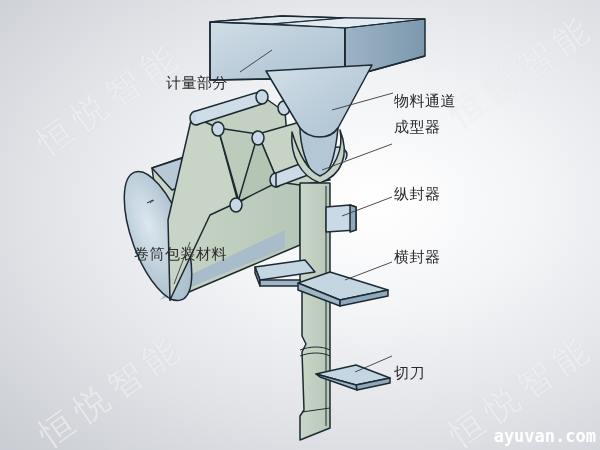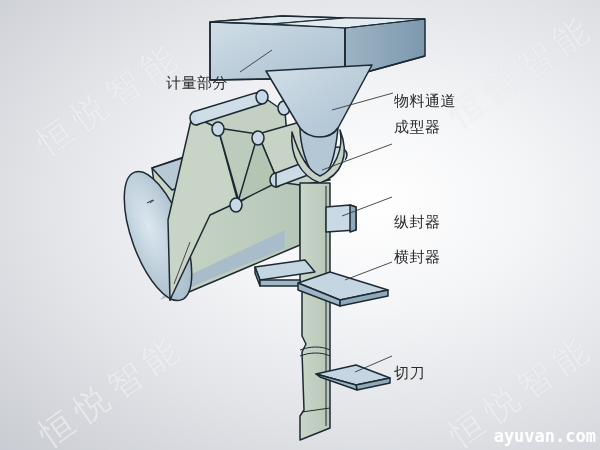--- a/index.html
+++ b/index.html
@@ -143,18 +143,19 @@
         <line x1="355" y1="372" x2="392" y2="356"></line>
         <line x1="190" y1="242" x2="174" y2="284"></line>
         <line x1="150" y1="203" x2="154" y2="200"></line>
       </g>
     </g>
   </svg>
 
   <div class="lbl" style="left:166px; top:74px;">计量部分</div>
   <div class="lbl" style="left:394px; top:92px;">物料通道</div>
   <div class="lbl" style="left:394px; top:118px;">成型器</div>
-  <div class="lbl" style="left:394px; top:185px;margin-top:28px;">纵封器</div>
+  <div class="lbl" style="left:394px; top:185px;">纵封器</div>
+  <div class="lbl" style="left:134px; top:245px;">卷筒包装材料</div>
   <div class="lbl" style="left:394px; top:248px;font-family:Liberation Serif, serif;">横封器</div>
   <div class="lbl" style="left:394px; top:364px;">切刀</div>
 
   <div class="site">ayuvan.com</div>
 </div>
 
 </body></html>

